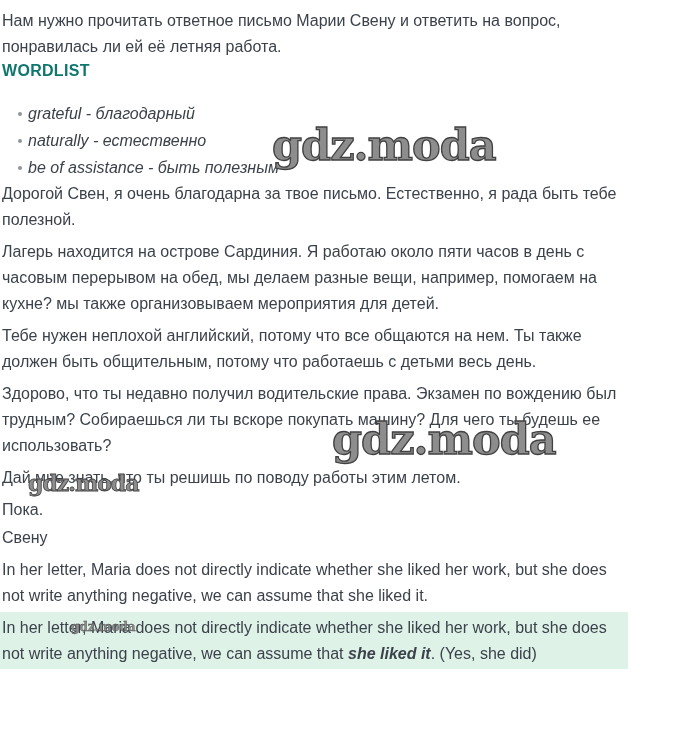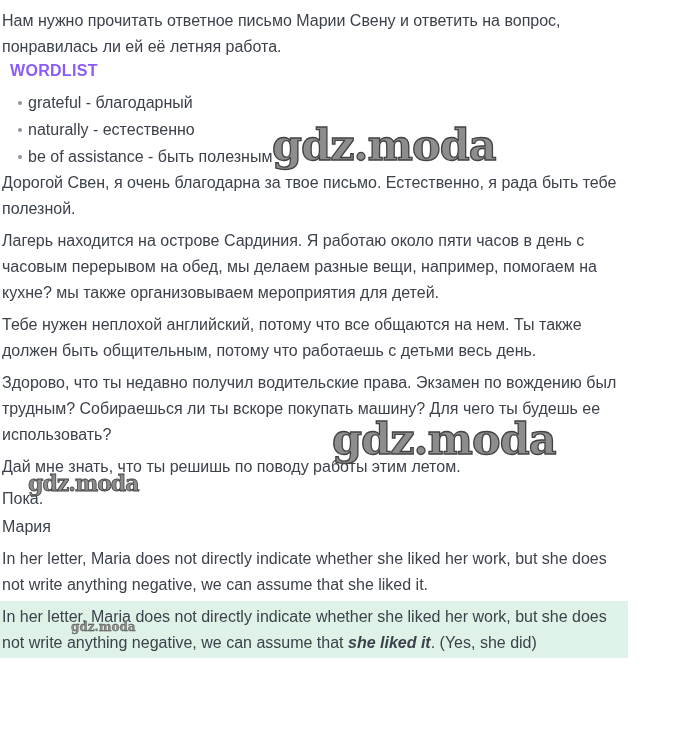--- a/index.html
+++ b/index.html
@@ -10,31 +10,32 @@
     box-sizing: border-box;
     padding: 8px 4px 0 2px;
     background: #ffffff;
     font-family: "Liberation Sans", sans-serif;
     font-size: 16px;
     color: #3c424b;
     overflow: hidden;
   }
   .para { margin: 0 0 6px; line-height: 26px; }
   .wordlist-title {
-    margin: -8px 8px 0;
+    margin: -8px 0 0;
     font-size: 16px;
     line-height: 26px;
     font-weight: 800;
     letter-spacing: 0.3px;
-    color: #8b5cf6;
+    color: #0f766e;
   }
   ul.wordlist {
     list-style: none;
-    margin: 5px 0 0;
+    margin: 16px 0 0;
     padding: 0 0 0 26px;
+    font-style: italic;
   }
   ul.wordlist li { position: relative; line-height: 27px; }
   ul.wordlist li .bullet-dot {
     position: absolute;
     left: -10px;
     top: 12px;
     width: 4px;
     height: 4px;
     border-radius: 50%;
     background: #8f959b;
@@ -87,21 +88,21 @@
       <span>be of assistance - быть полезным</span>
     </li>
   </ul>
 
   <p class="para">Дорогой Свен, я очень благодарна за твое письмо. Естественно, я рада быть тебе полезной.</p>
   <p class="para">Лагерь находится на острове Сардиния. Я работаю около пяти часов в день с часовым перерывом на обед, мы делаем разные вещи, например, помогаем на кухне? мы также организовываем мероприятия для детей.</p>
   <p class="para">Тебе нужен неплохой английский, потому что все общаются на нем. Ты также должен быть общительным, потому что работаешь с детьми весь день.</p>
   <p class="para">Здорово, что ты недавно получил водительские права. Экзамен по вождению был трудным? Собираешься ли ты вскоре покупать машину? Для чего ты будешь ее использовать?</p>
   <p class="para">Дай мне знать, что ты решишь по поводу работы этим летом.</p>
   <p class="para tight-2">Пока.</p>
-  <p class="para">Мария</p>
+  <p class="para">Свену</p>
 
   <p class="para tight-3">In her letter, Maria does not directly indicate whether she liked her work, but she does not write anything negative, we can assume that she liked it.</p>
 
   <div class="answer-highlight">
     <p><span>In her letter, Maria does not directly indicate whether she liked her work, but she does not write anything negative, we can assume that </span><span class="bold">she liked it</span><span>. (Yes, she did)</span></p>
   </div>
 
   <div class="wm wm-large" style="left:272px; top:124px;">gdz.moda</div>
   <div class="wm wm-large" style="left:332px; top:418px;">gdz.moda</div>
   <div class="wm wm-medium" style="left:28px; top:472px;">gdz.moda</div>

